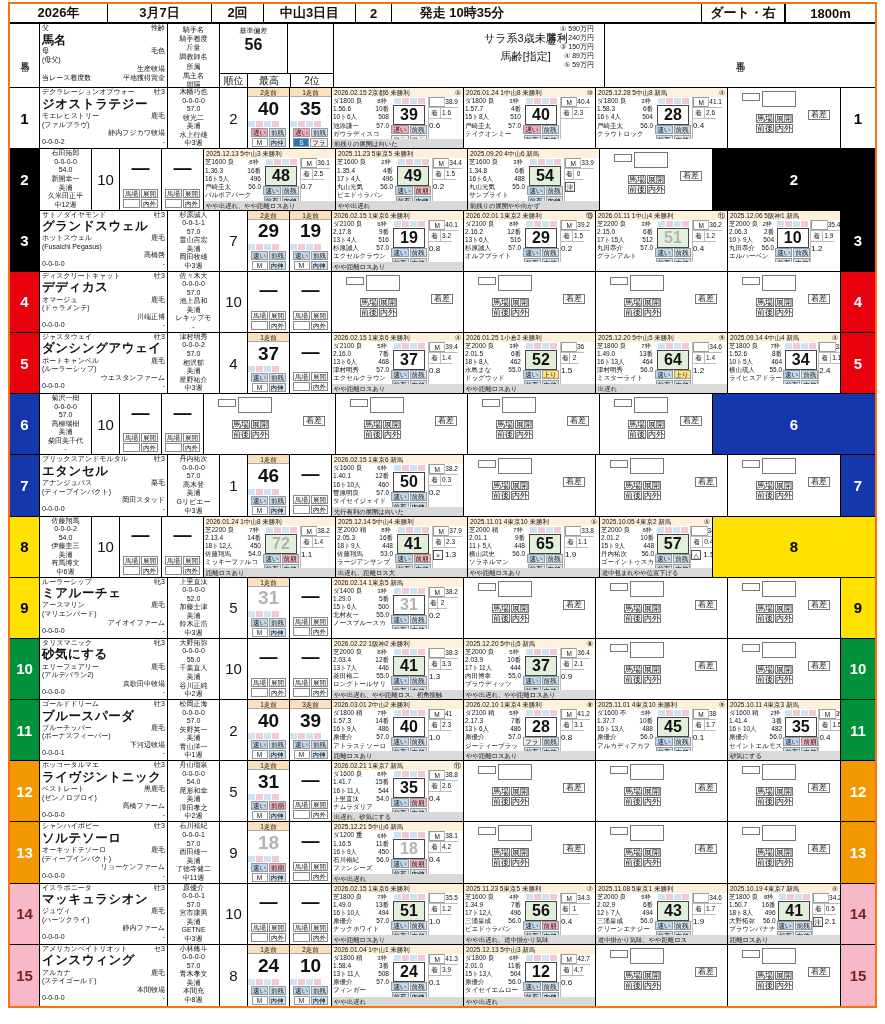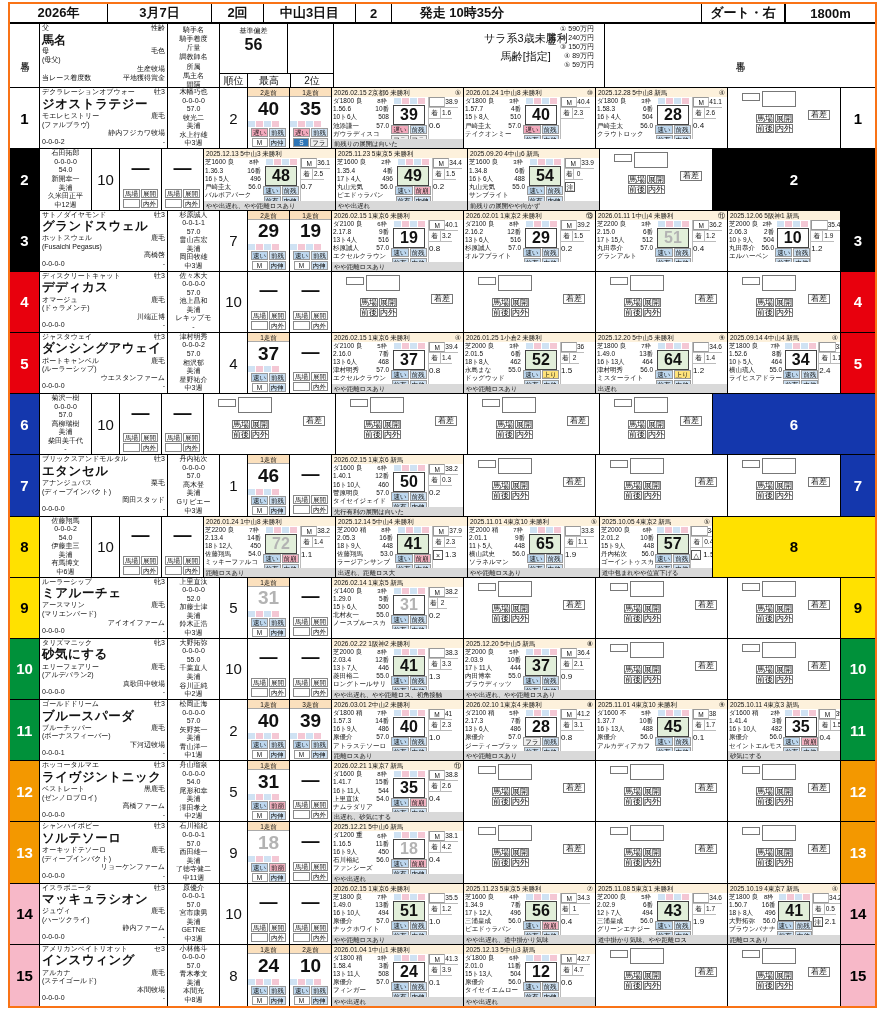--- a/index.html
+++ b/index.html
@@ -37,21 +37,21 @@
 .prize-lbl{writing-mode:vertical-rl;font-size:9px;letter-spacing:4px;margin-right:2px;display:flex;align-items:center}
 .prize-rows div{text-align:right;line-height:1.28;white-space:nowrap}
 
 #rows{flex:1;display:flex;flex-direction:column}
 .row{height:61.2px;display:flex;border-bottom:1.5px solid #000}
 .row:last-child{border-bottom:none}
 .numcell{display:flex;align-items:center;justify-content:center;font-size:15px;font-weight:bold}
 .bk-white{background:#fff;color:#000}.bk-black{background:#000;color:#fff}
 .bk-red{background:#e8000d;color:#fff}.bk-blue{background:#1437ad;color:#fff}
 .bk-yellow{background:#ffe100;color:#000}.bk-green{background:#00913a;color:#fff}
-.bk-orange{background:#f39800;color:#fff}.bk-pink{background:#f7b8c8;color:#000000}
+.bk-orange{background:#f39800;color:#fff}.bk-pink{background:#f7b8c8;color:#7f1d1d}
 .info-in{padding:0 2px;font-size:7px;line-height:1.22}
 .info-in .ln{display:flex;justify-content:space-between;white-space:nowrap;overflow:hidden}
 .info-in .nm{font-weight:bold;font-size:12.5px;letter-spacing:.5px;white-space:nowrap}
 .jin{font-size:7px;text-align:center;line-height:1.22;white-space:nowrap;overflow:hidden}
 .rankv{display:flex;align-items:center;justify-content:center;font-size:15px}
 
 .cmp{display:flex;flex-direction:column;align-items:stretch;font-size:6.5px}
 .cmp-lbl{background:#fbe0bd;text-align:center;height:9px;line-height:9px;border-bottom:1px solid #aaa}
 .cmp-val{flex:1;display:flex;align-items:center;justify-content:center;font-size:19px;font-weight:bold}
 .cmp-val.grey{color:#b3b3b3}

